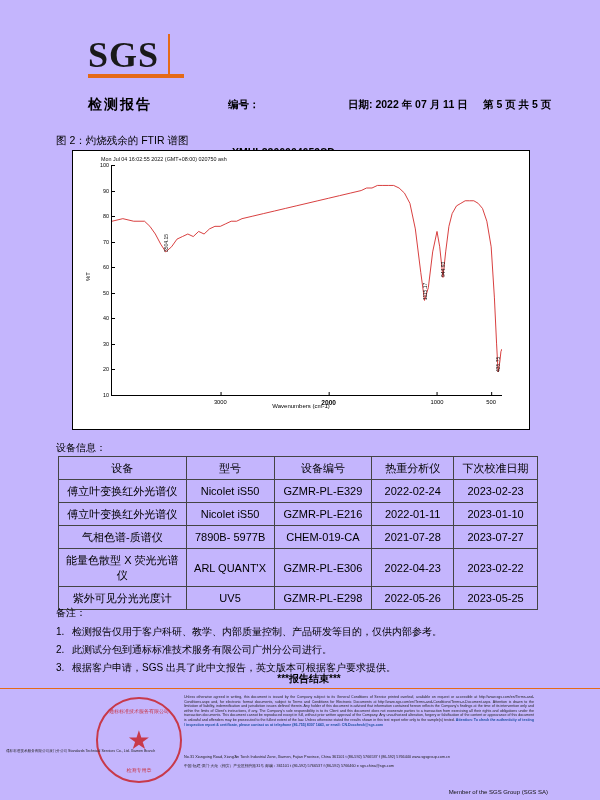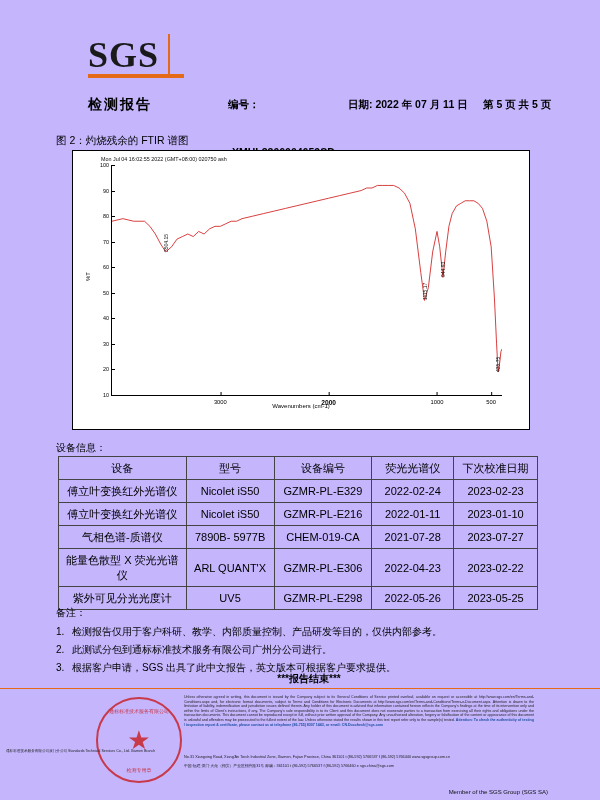--- a/index.html
+++ b/index.html
@@ -394,21 +394,21 @@
         <col class="c2">
         <col class="c3">
         <col class="c4">
         <col class="c5">
       </colgroup>
     <thead>
       <tr>
         <th>设备</th>
         <th>型号</th>
         <th>设备编号</th>
-        <th>荧光光谱仪</th>
+        <th>热重分析仪</th>
         <th>下次校准日期</th>
       </tr>
     </thead>
     <tbody>
       <tr>
         <td>傅立叶变换红外光谱仪</td>
         <td>Nicolet iS50</td>
         <td>GZMR-PL-E329</td>
         <td>2022-02-24</td>
         <td>2023-02-23</td>

